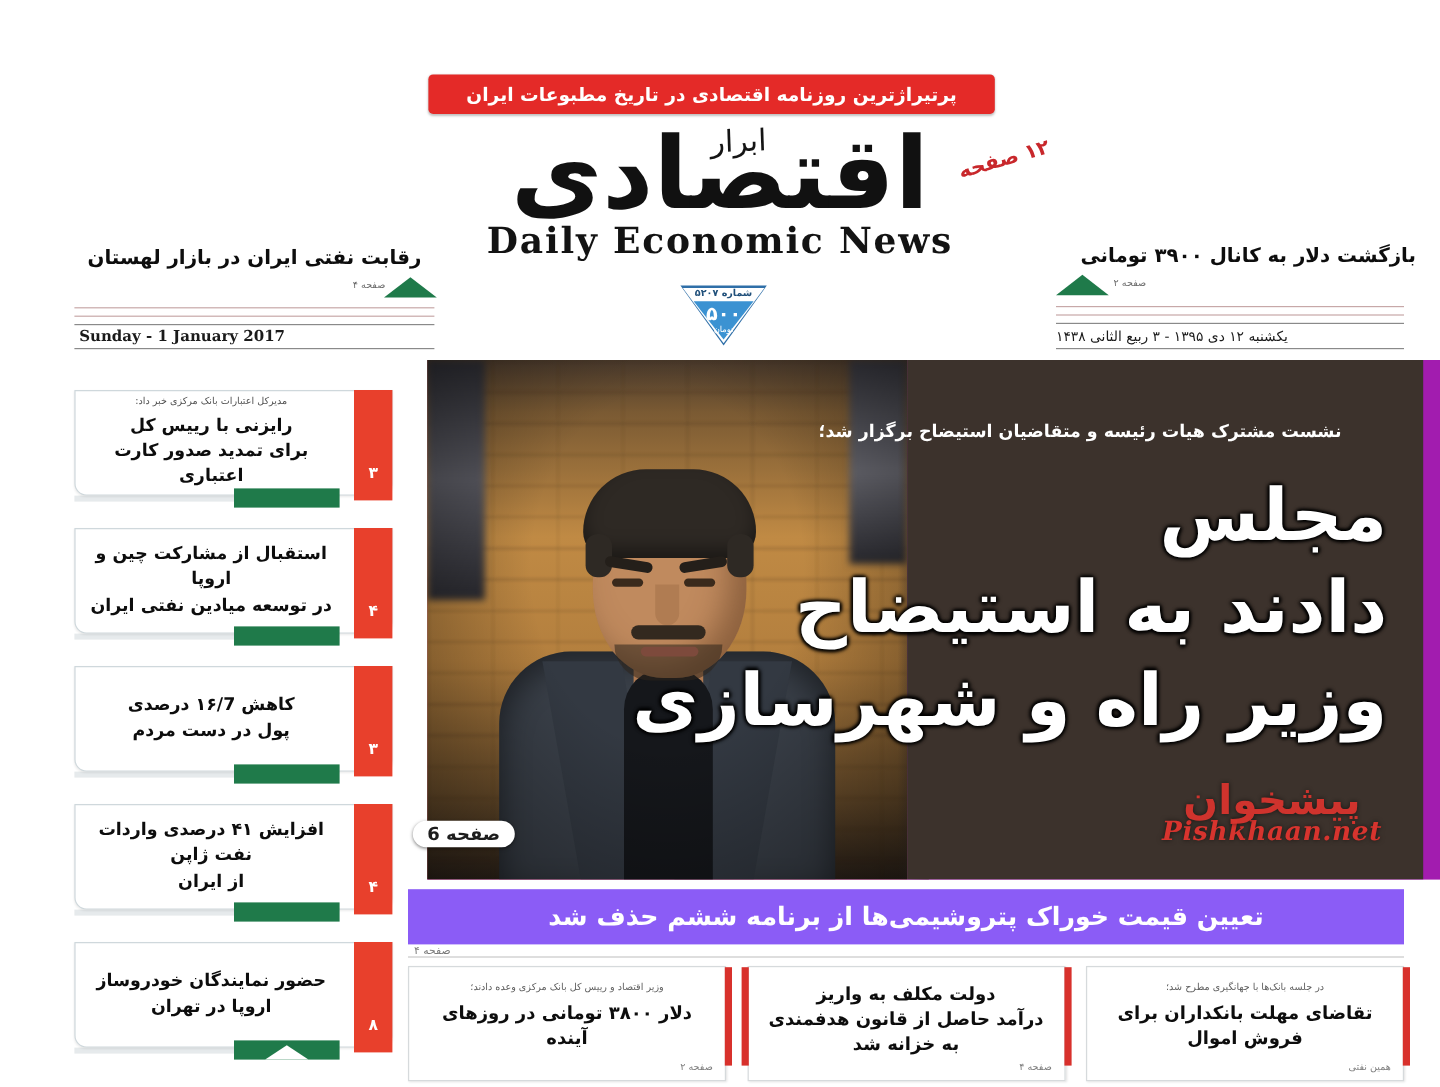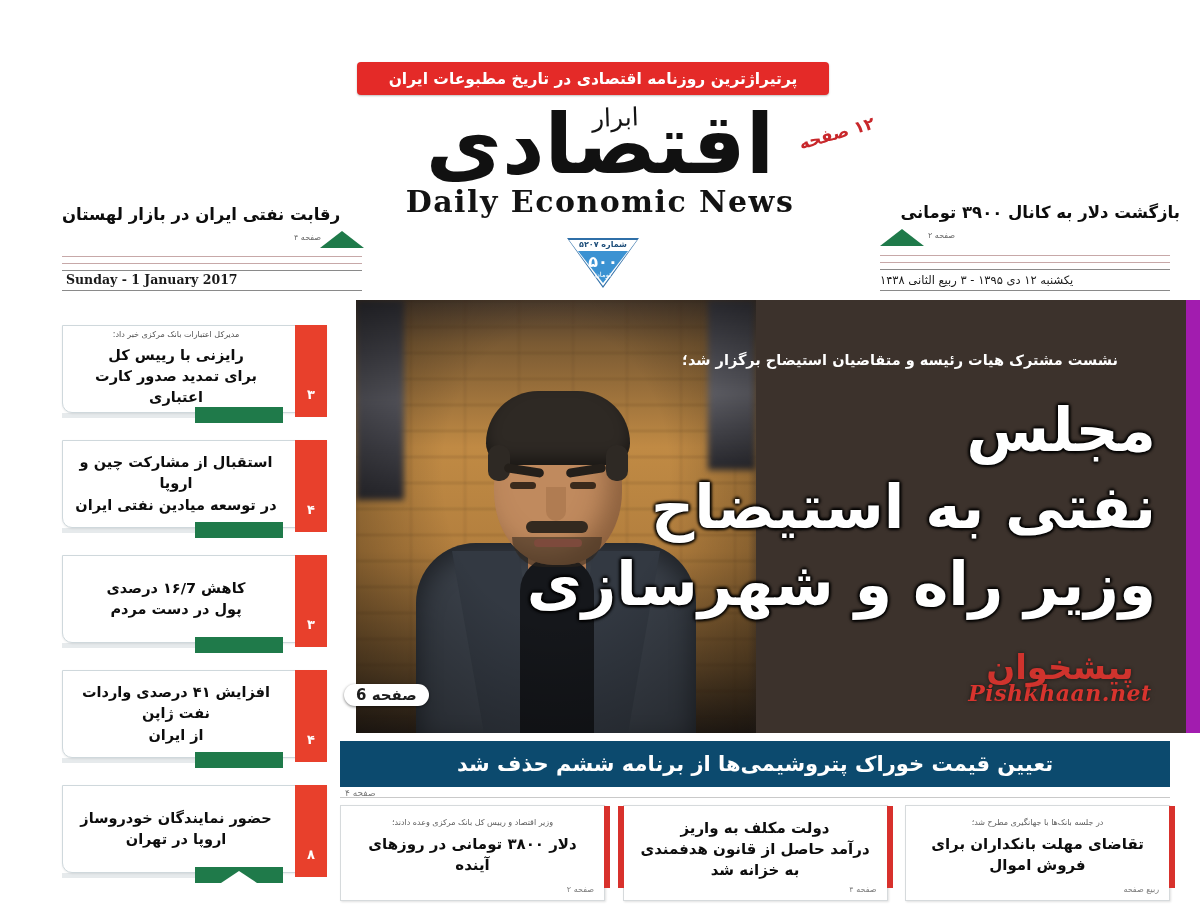--- a/index.html
+++ b/index.html
@@ -159,21 +159,21 @@
     font-size: 7px;
     color: #ffffff;
     direction: rtl;
   }
 
   
   .side-teaser {
     position: absolute;
     width: 300px;
   }
-  .side-teaser-left  { top: 205px; left: 62px; text-align: left; }
+  .side-teaser-left  { top: 205px; left: 62px; text-align: center; }
   .side-teaser-right { top: 203px; left: 880px; text-align: right; }
   .side-teaser-title {
     font-size: 16.5px;
     font-weight: bold;
     color: #0d0d0d;
     direction: rtl;
     white-space: nowrap;
     line-height: 1.2;
   }
   .side-teaser-meta {
@@ -632,21 +632,21 @@
     text-shadow: 0 0 4px rgba(0,0,0,0.6);
   }
 
   
   .red-strip {
     position: absolute;
     top: 741px;
     left: 340px;
     width: 830px;
     height: 46px;
-    background: #0c4a6e;
+    background: #8b5cf6;
     display: flex;
     align-items: center;
     justify-content: center;
   }
   .red-strip-text {
     color: #ffffff;
     font-size: 21px;
     font-weight: bold;
     direction: rtl;
     white-space: nowrap;
@@ -870,21 +870,21 @@
       </div>
       <div class="photo-vignette"></div>
     </div>
     <div class="hero-dark"></div>
     <div class="hero-dark-edge"></div>
 
     <div class="hero-kicker">نشست مشترک هیات رئیسه و متقاضیان استیضاح برگزار شد؛</div>
 
     <div class="hero-headline">
       <span class="ln">مجلس</span>
-      <span class="ln">نفتی به استیضاح</span>
+      <span class="ln">دادند به استیضاح</span>
       <span class="ln">وزیر راه و شهرسازی</span>
     </div>
   </div>
 
   <div class="hero-page-badge">صفحه 6</div>
 
   <div class="watermark">
     <div class="wm-fa">پیشخوان</div>
     <div class="wm-en">Pishkhaan.net</div>
   </div>
@@ -915,18 +915,18 @@
       </div>
       <div class="card-foot">صفحه ۴</div>
     </div>
 
     <div class="card">
       <div class="card-accent"></div>
       <div class="card-body">
         <div class="card-kicker">در جلسه بانک‌ها با جهانگیری مطرح شد؛</div>
         <div class="card-title">تقاضای مهلت بانکداران برای فروش اموال</div>
       </div>
-      <div class="card-foot">ربیع صفحه</div>
+      <div class="card-foot">همین نفتی</div>
     </div>
 
   </div>
 
 </div>
 
 </body></html>

